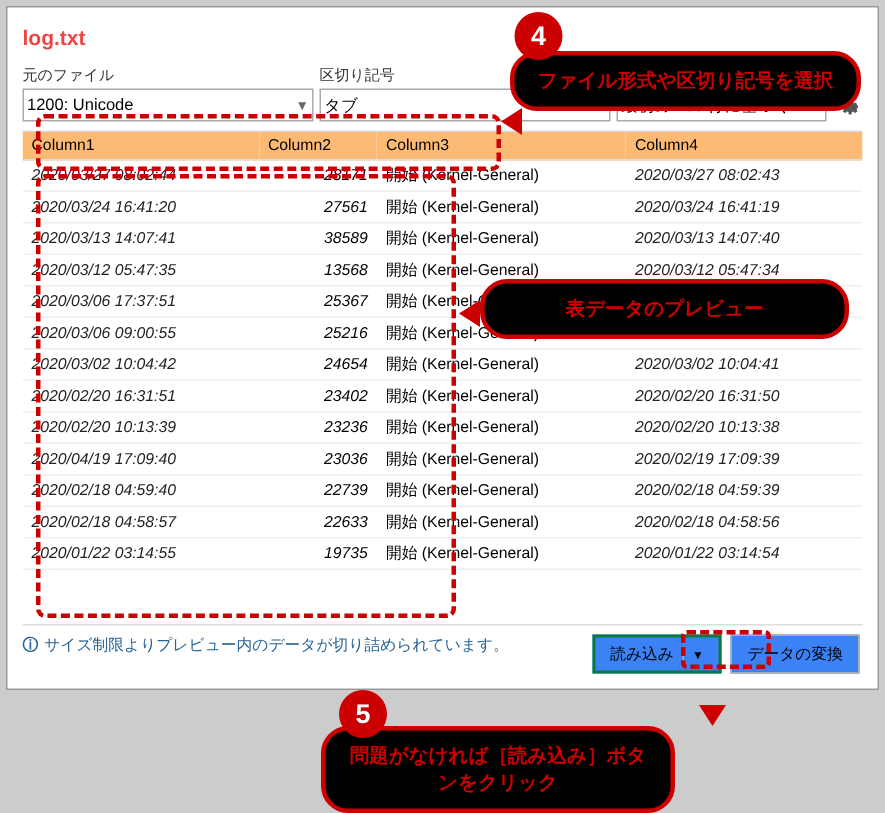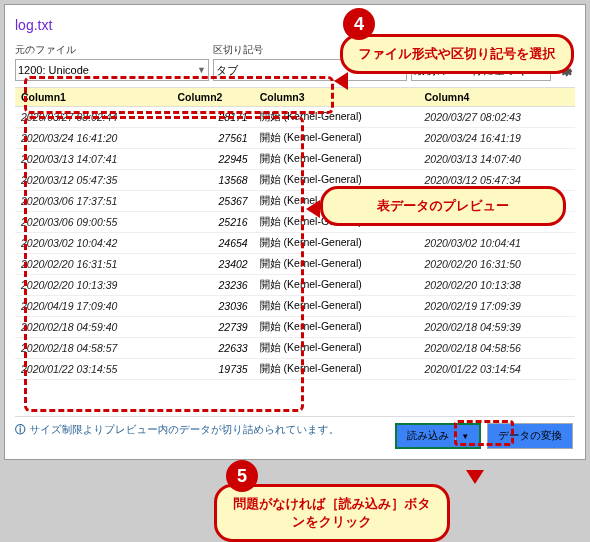--- a/index.html
+++ b/index.html
@@ -1,38 +1,38 @@
 <!DOCTYPE html>
 <html><head>
 <meta charset="utf-8">
 <style>
 *{box-sizing:border-box;margin:0;padding:0;font-family:"Meiryo",sans-serif}
 body{width:590px;height:542px;position:relative;background:#ccc;padding:4px}
 .win{background:#fff;border:1px solid #999;width:582px;height:456px;position:relative;padding:8px 10px}
-.title{color:#6d28d9;font-size:14px;font-weight:normal;margin:4px 0 10px}
+.title{color:#ef4444;font-size:14px;font-weight:bold;margin:4px 0 10px}
 .filter-row{display:flex;gap:4px;align-items:flex-end;margin-bottom:6px}
 .fcol{display:flex;flex-direction:column;flex:1}
 .fcol label{font-size:10px;color:#333;margin-bottom:2px}
 .sel{border:1px solid #aaa;height:22px;font-size:11px;padding:2px 2px;background:#fff;display:flex;justify-content:space-between;align-items:center}
 .sel .chev{font-size:9px;color:#666}
 .fcol.small{flex:0 0 140px}
 .gear{flex:0 0 20px;height:20px;color:#555;display:flex;align-items:center;justify-content:center}
 .tbl-wrap{height:330px;overflow:hidden;border-top:1px solid #ddd;border-bottom:1px solid #ddd}
 table{border-collapse:collapse;width:100%;font-size:10.5px}
-th{background:#fef9c3;text-align:left;padding:3px 6px;border-bottom:1px solid #ddd;font-weight:bold}
+th{background:#fdba74;text-align:left;padding:3px 6px;border-bottom:1px solid #ddd;font-weight:normal}
 td{padding:3px 6px;border-bottom:1px solid #eee;white-space:nowrap}
 td:nth-child(1),td:nth-child(4){font-style:italic;color:#222}
 td:nth-child(2){text-align:right;font-style:italic}
 .info{font-size:10.5px;color:#2a6496;margin-top:6px;display:flex;align-items:center;gap:4px}
 .info-icon{color:#2a6496;font-weight:bold}
 .btns{position:absolute;bottom:10px;right:12px;display:flex;gap:6px}
 .btn{border:1px solid #aaa;background:#3b82f6;font-size:10.5px;padding:4px 10px;display:flex;align-items:center}
 .btn.primary{border:2px solid #0a7a3a}
 .btn .dd{border-left:1px solid #aaa;margin-left:6px;padding-left:5px;font-size:8px}
-.callout{position:absolute;background:#fef9c3;border:3px solid #c00;border-radius:18px;padding:8px 14px;font-size:13px;color:#c00;font-weight:bold;text-align:center;line-height:1.4}
+.callout{position:absolute;background:#000000;border:3px solid #c00;border-radius:18px;padding:8px 14px;font-size:13px;color:#c00;font-weight:bold;text-align:center;line-height:1.4}
 .callout.c1{top:34px;left:340px;width:234px}
 .callout.c2{top:186px;left:320px;width:246px}
 .callout.c3{top:484px;left:214px;width:236px}
 .badge{position:absolute;width:32px;height:32px;border-radius:50%;background:#c00;color:#fff;display:flex;align-items:center;justify-content:center;font-size:18px;font-weight:bold;z-index:5}
 .b4{top:8px;left:343px}
 .b5{top:460px;left:226px}
 .dashed{position:absolute;border:3px dashed #c00;pointer-events:none}
 .d1{top:76px;left:24px;width:310px;height:38px;border-radius:6px}
 .d2{top:116px;left:24px;width:280px;height:296px;border-radius:6px}
 .d3{top:420px;left:454px;width:60px;height:26px;border-radius:4px}
@@ -94,21 +94,21 @@
             <td>2020/03/27 08:02:43</td>
           </tr>
           <tr>
             <td>2020/03/24 16:41:20</td>
             <td>27561</td>
             <td>開始 (Kernel-General)</td>
             <td>2020/03/24 16:41:19</td>
           </tr>
           <tr>
             <td>2020/03/13 14:07:41</td>
-            <td>22945</td>
+            <td>38589</td>
             <td>開始 (Kernel-General)</td>
             <td>2020/03/13 14:07:40</td>
           </tr>
           <tr>
             <td>2020/03/12 05:47:35</td>
             <td>13568</td>
             <td>開始 (Kernel-General)</td>
             <td>2020/03/12 05:47:34</td>
           </tr>
           <tr>

